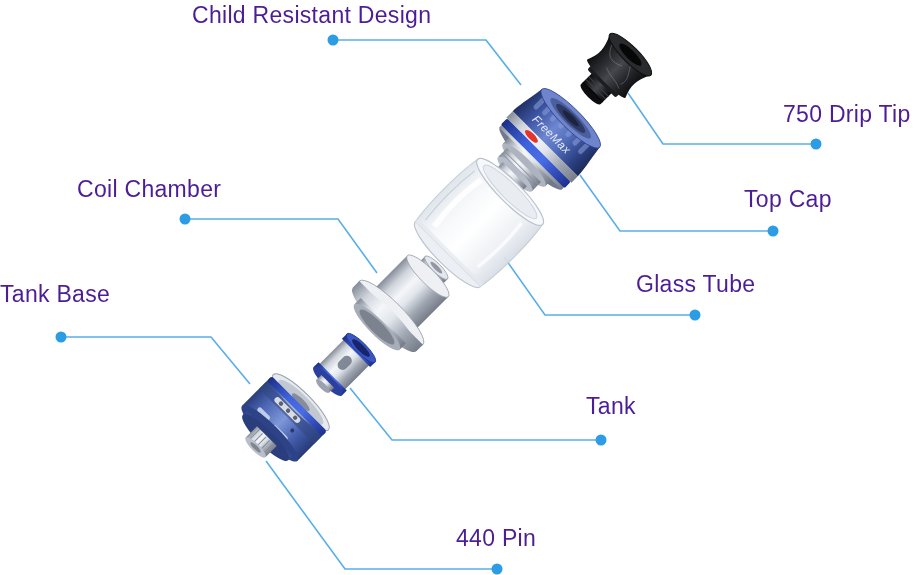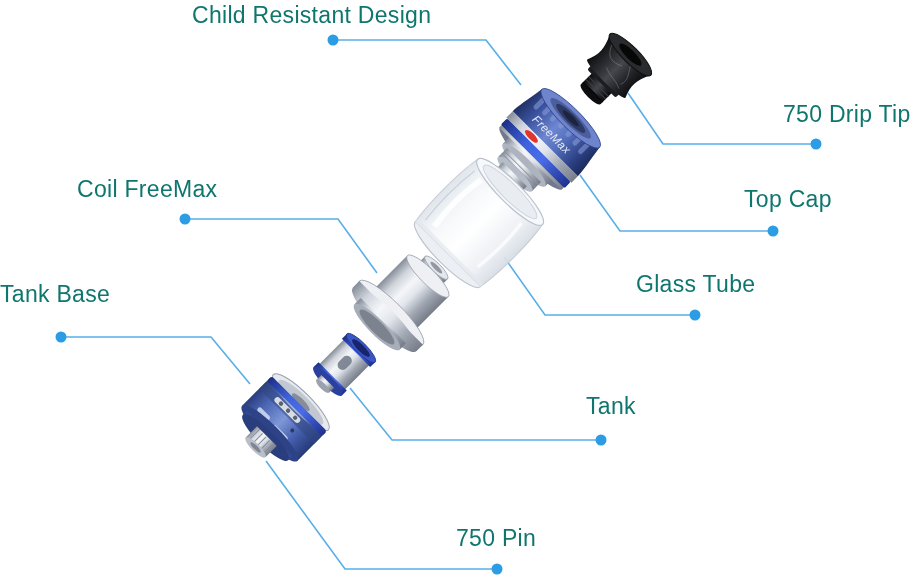--- a/index.html
+++ b/index.html
@@ -2,21 +2,21 @@
 <html><head>
 <meta charset="utf-8">
 <style>
   html,body{margin:0;padding:0;}
   body{
     width:923px;height:575px;background:#ffffff;position:relative;overflow:hidden;
     font-family:"Liberation Sans",sans-serif;
   }
   #stage{position:absolute;left:0;top:0;width:923px;height:575px;}
   .label{
-    position:absolute;font-size:23px;line-height:26px;color:#0f766e;
+    position:absolute;font-size:23px;line-height:26px;color:#4c1d95;
     letter-spacing:0.3px;white-space:nowrap;font-weight:400;
   }
 </style>
 </head>
 <body>
 
 <div id="stage">
 
 <svg width="923" height="575" viewBox="0 0 923 575">
   <defs>
@@ -196,18 +196,18 @@
     <ellipse cx="0" cy="-28" rx="12" ry="3.5" fill="#868d99"></ellipse>
     <rect x="-39" y="-26" width="78" height="7" rx="3" fill="url(#ringB)"></rect>
   </g>
 </svg>
 
   
   <div class="label" style="left:192px;top:2px">Child Resistant Design</div>
   <div class="label" style="left:783px;top:101px">750 Drip Tip</div>
   <div class="label" style="left:744px;top:186px">Top Cap</div>
   <div class="label" style="left:636px;top:271px">Glass Tube</div>
-  <div class="label" style="left:77px;top:176px">Coil FreeMax</div>
+  <div class="label" style="left:77px;top:176px">Coil Chamber</div>
   <div class="label" style="left:586px;top:393px">Tank</div>
   <div class="label" style="left:0px;top:281px">Tank Base</div>
-  <div class="label" style="left:456px;top:525px">750 Pin</div>
+  <div class="label" style="left:456px;top:525px">440 Pin</div>
 
 </div>
 
 </body></html>

